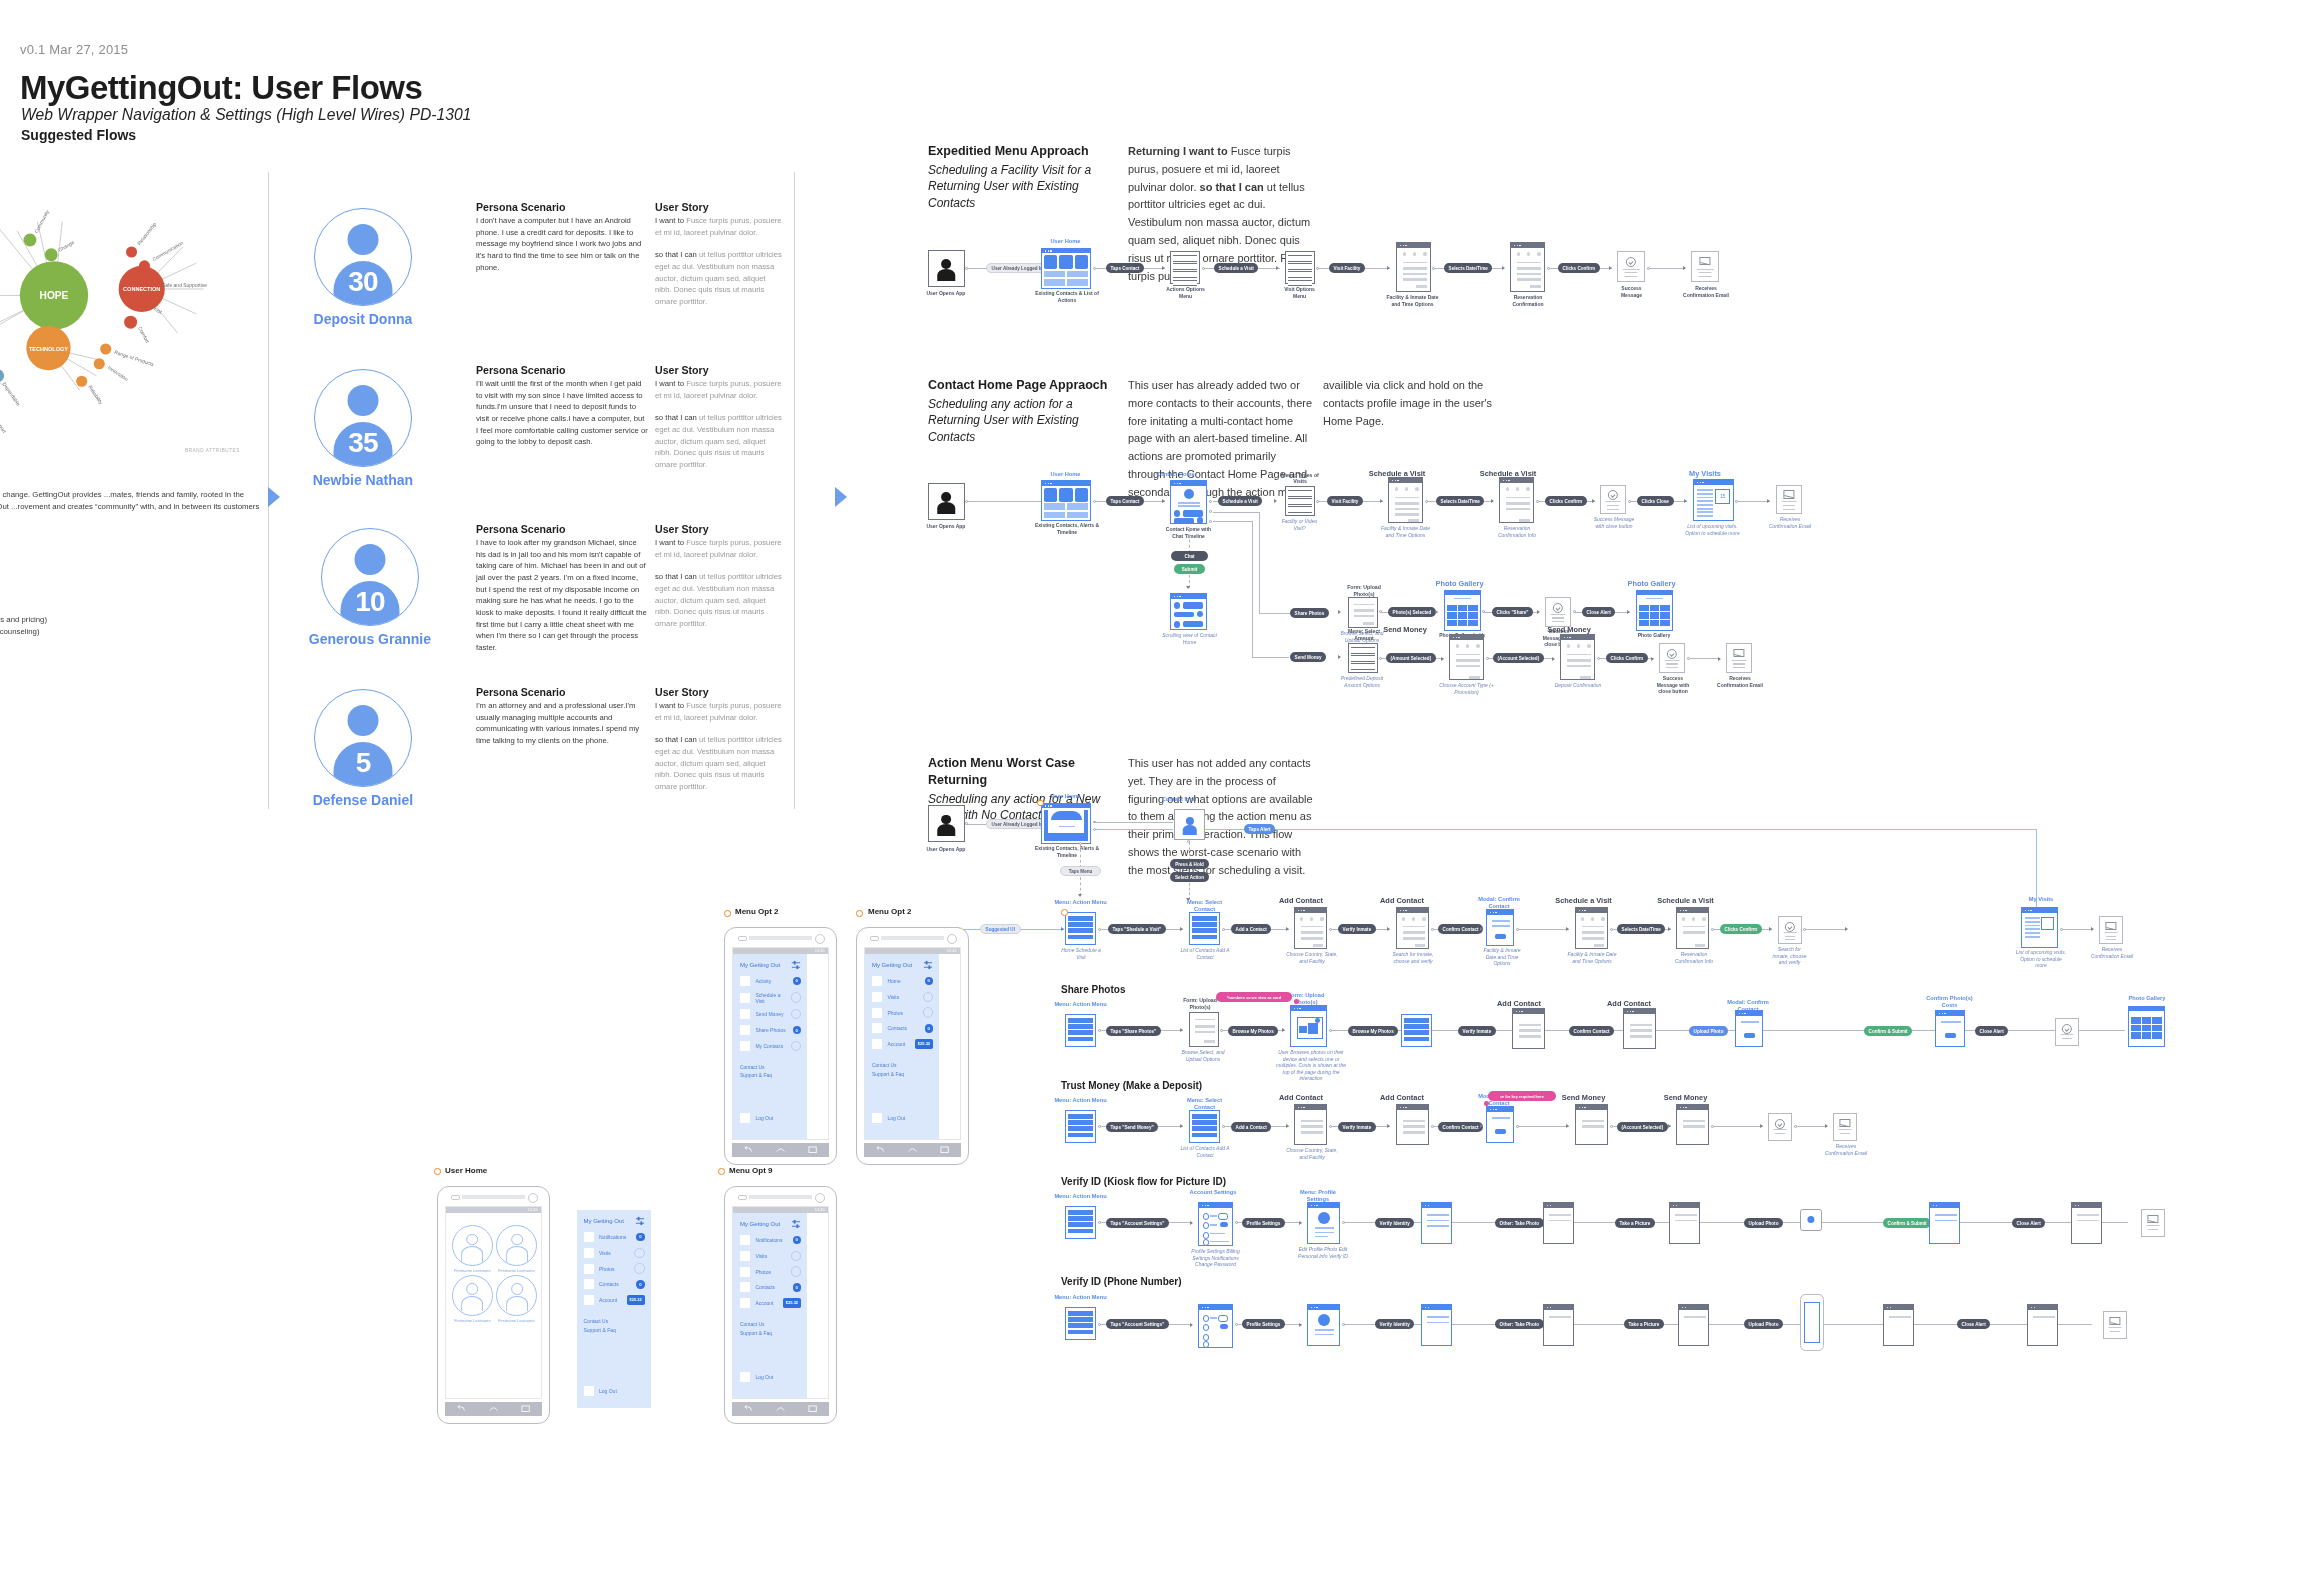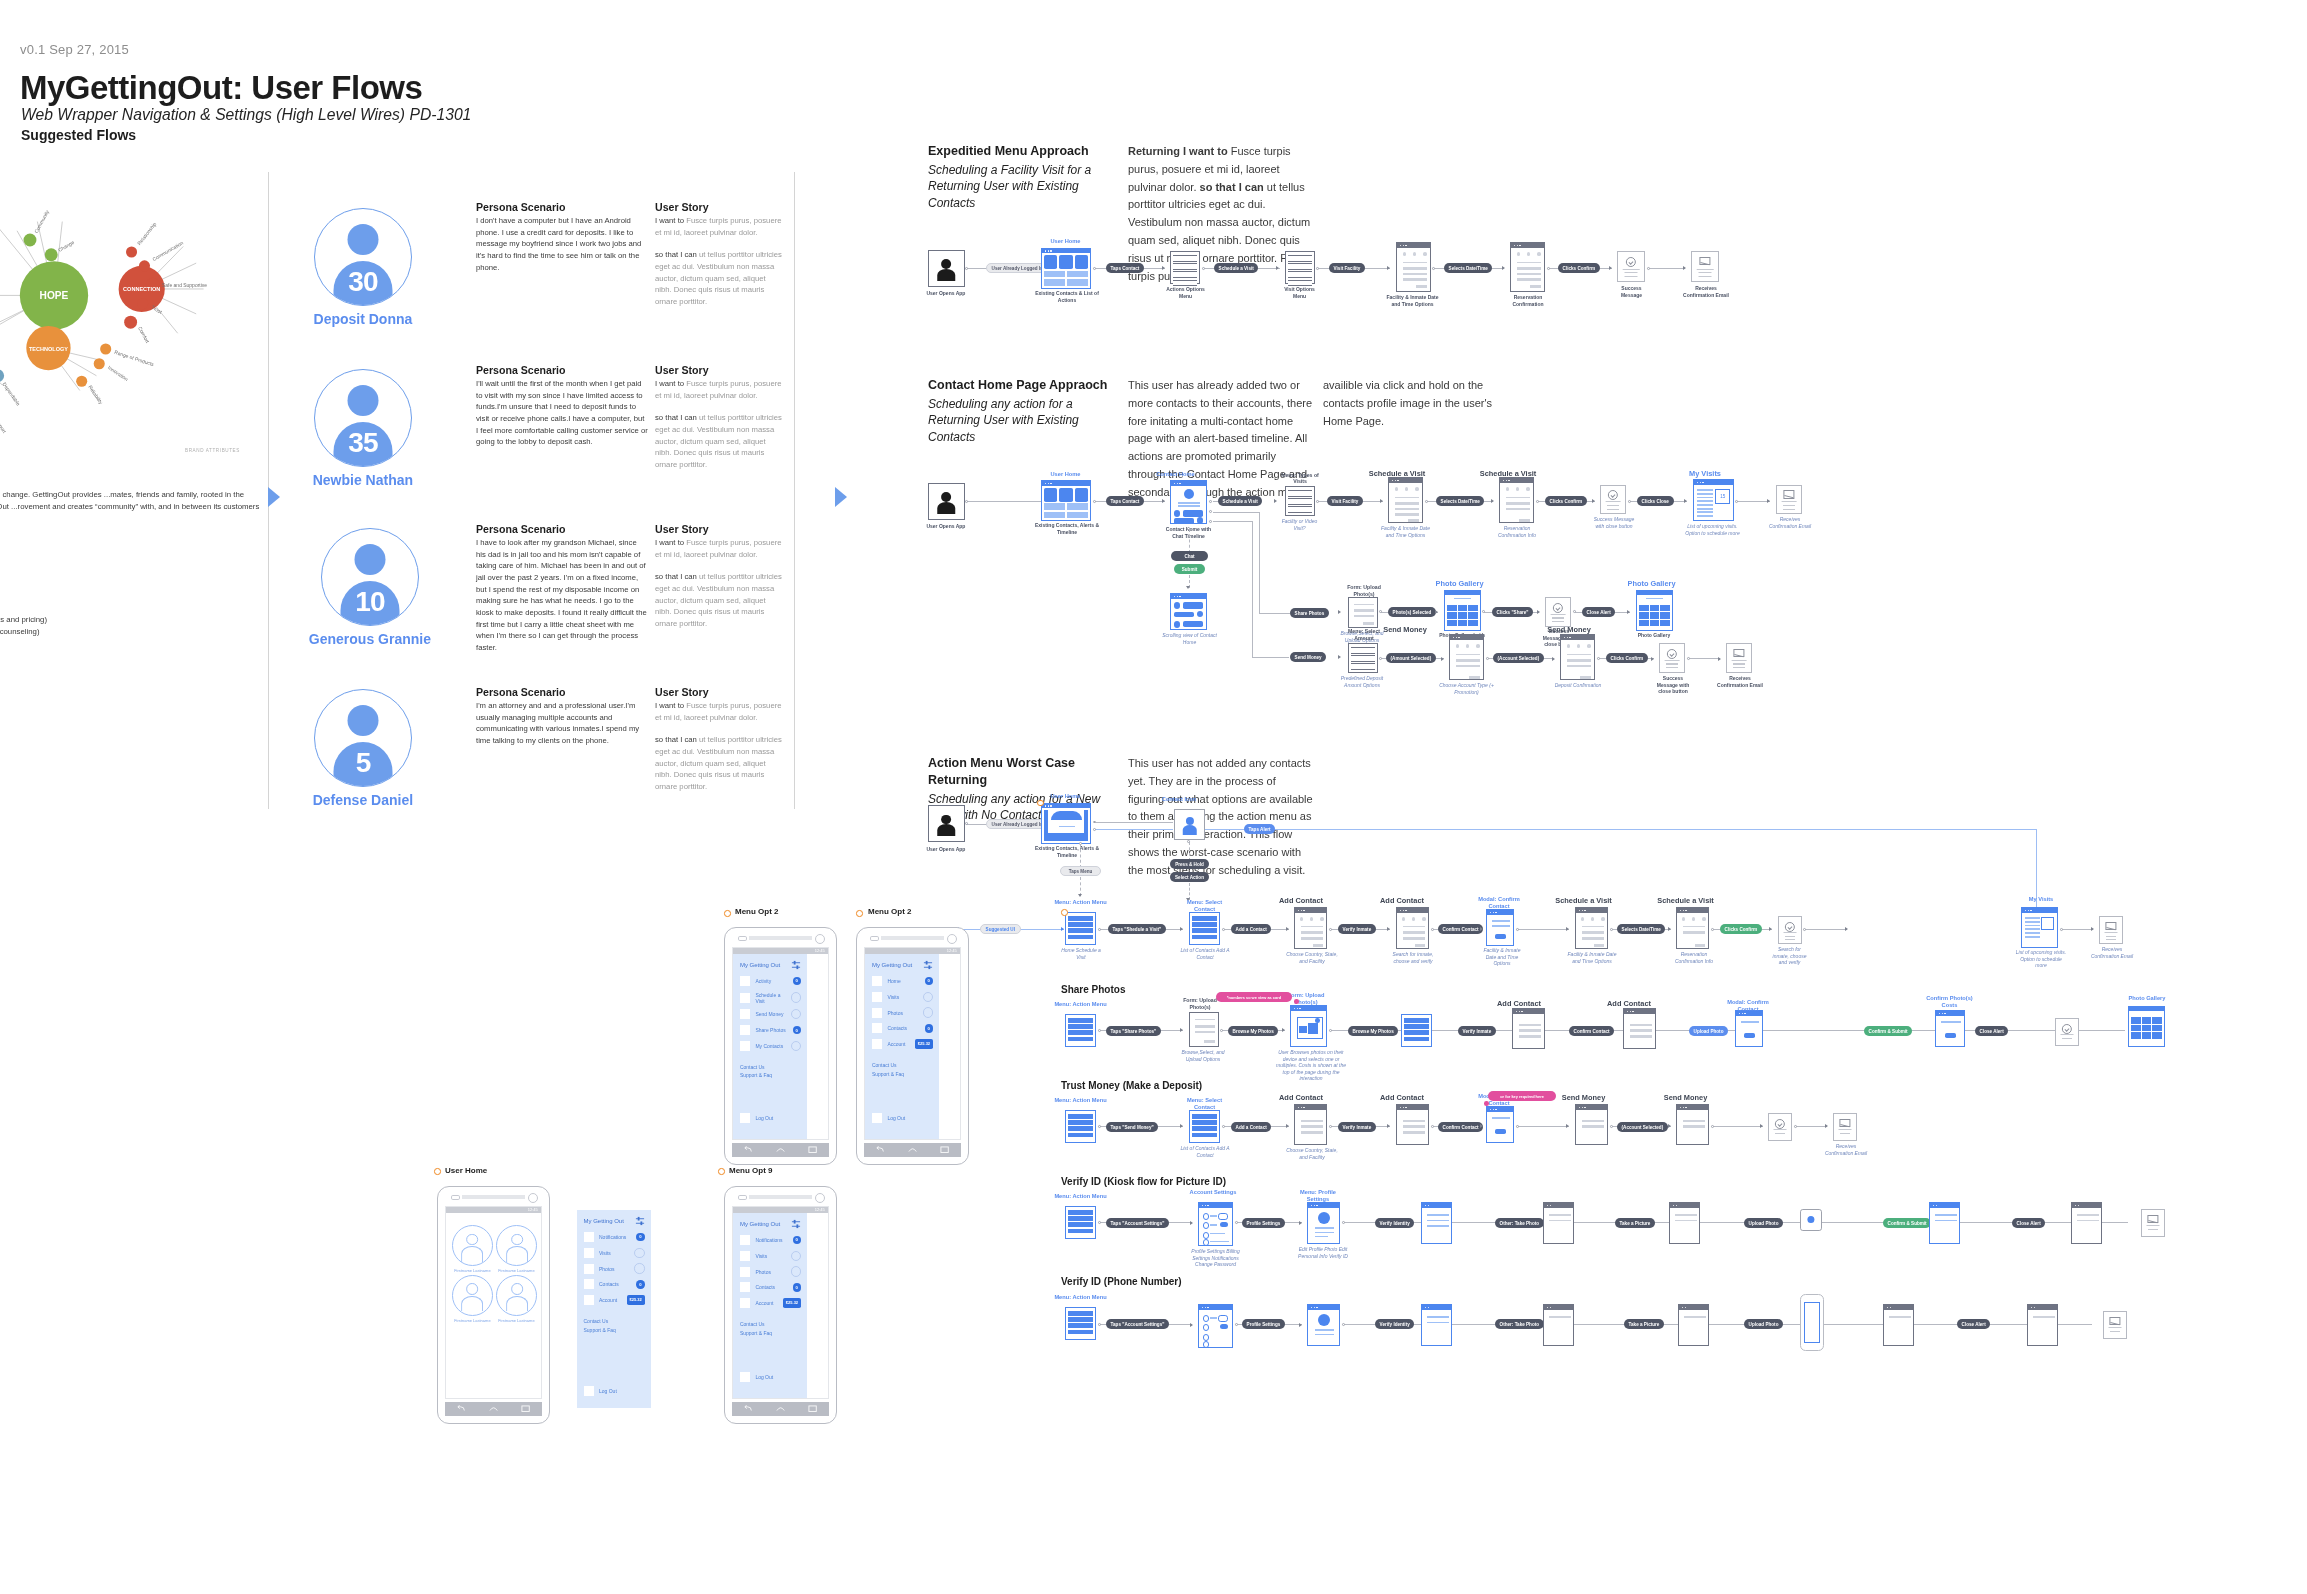--- a/index.html
+++ b/index.html
@@ -137,21 +137,21 @@
   .mockdot{position:absolute;width:6.5px;height:6.5px;border-radius:50%;background:#fff;border:1.8px solid #f08a24;box-sizing:border-box;}
 
   .hcirc{position:absolute;border:0.9px solid #9ec0f7;border-radius:50%;box-sizing:border-box;}
   .hcirc .hh{position:absolute;left:50%;top:20%;transform:translateX(-50%);width:30%;height:30%;border-radius:50%;border:0.9px solid #9ec0f7;box-sizing:border-box;}
   .hcirc .hb{position:absolute;left:50%;top:52%;transform:translateX(-50%);width:56%;height:40%;border-radius:50% 50% 0 0;border:0.9px solid #9ec0f7;border-bottom:0;box-sizing:border-box;}
   .hname{position:absolute;font-size:4px;color:#7fa6e8;text-align:center;}
 </style>
 </head>
 <body>
 
-<div class="abs" id="hdr-version">v0.1 Sep 27, 2015</div>
+<div class="abs" id="hdr-version">v0.1 Mar 27, 2015</div>
 <div class="abs" id="hdr-title">MyGettingOut: User Flows</div>
 <div class="abs" id="hdr-sub">Web Wrapper Navigation &amp; Settings (High Level Wires) PD-1301</div>
 <div class="abs" id="hdr-sub2">Suggested Flows</div>
 
 <div class="abs" id="brandmap">
 <svg width="314" height="277" viewBox="0 0 340 300">
   <g stroke="#c9c9c9" stroke-width="1" fill="none">
     <line x1="118" y1="125" x2="40" y2="30"></line>
         <line x1="118" y1="125" x2="78" y2="55"></line>
     <line x1="118" y1="125" x2="100" y2="45"></line>

